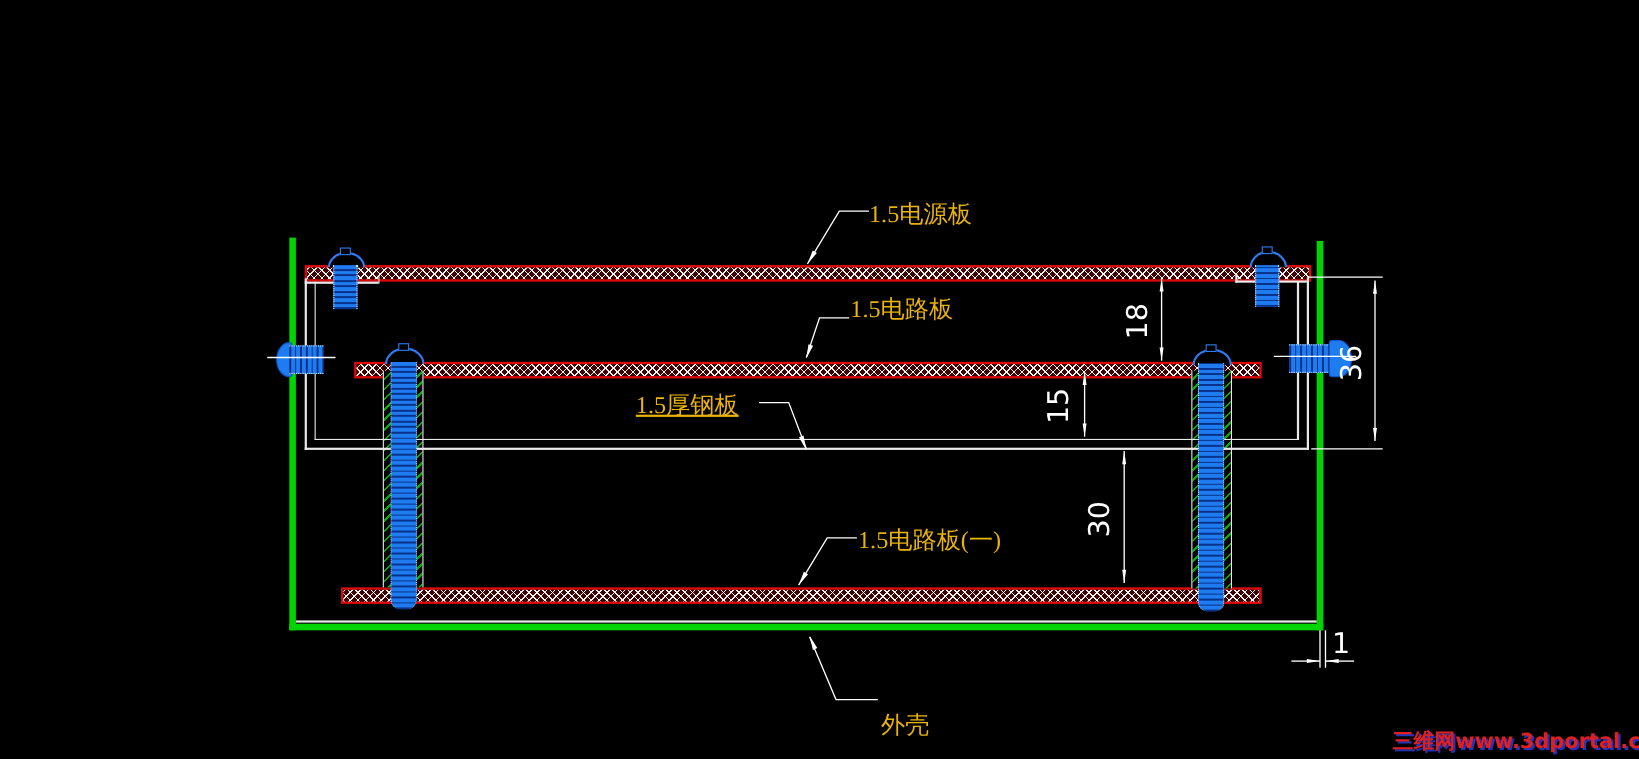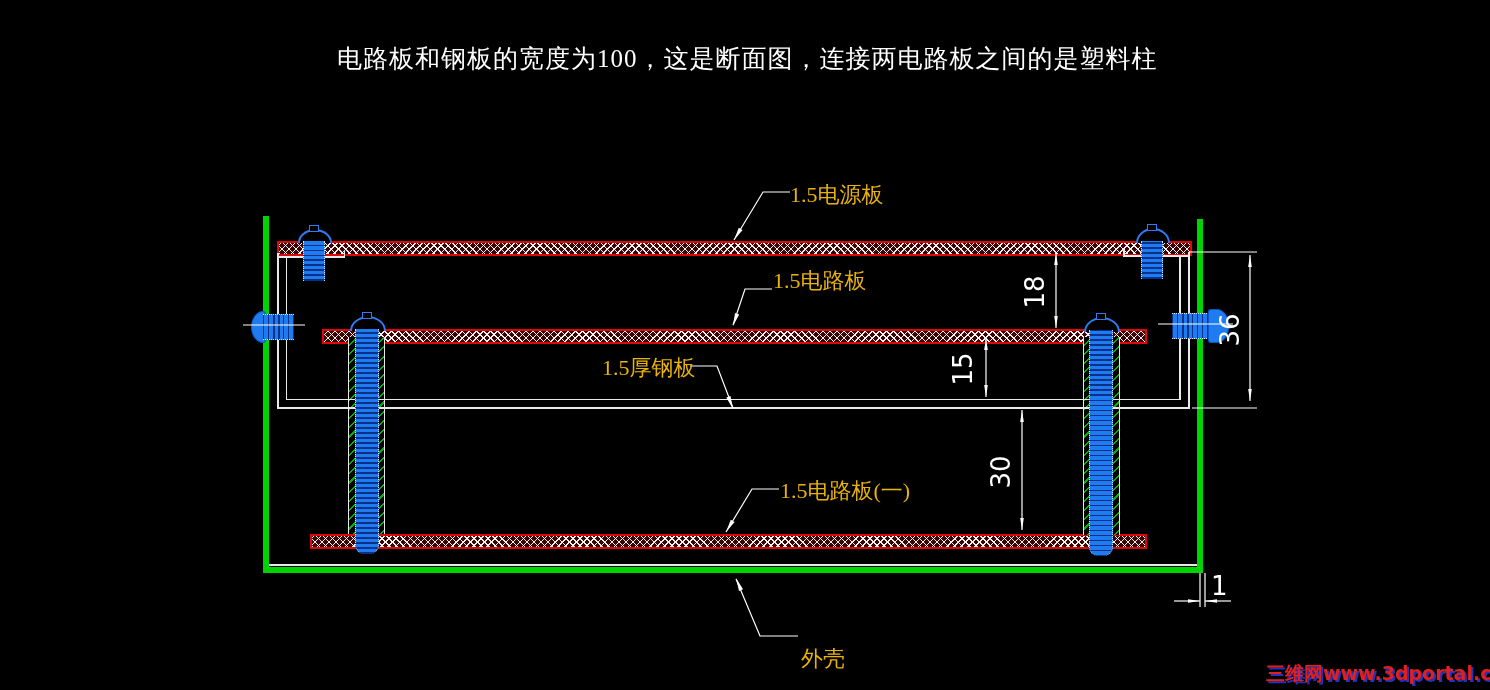--- a/index.html
+++ b/index.html
@@ -34,21 +34,20 @@
   .hheadR{z-index:5;background:#1f7cf0;border:1px solid #0b55c8;border-radius:3px 12px 12px 3px / 3px 16px 16px 3px;}
   .wm{color:#e02020;font-size:19px;font-weight:bold;font-family:"DejaVu Sans",sans-serif;
       text-shadow:2px 2px 0 #2333bb;z-index:9;white-space:nowrap;}
   svg.overlay{position:absolute;left:0;top:0;z-index:7;}
 </style>
 </head>
 <body>
 
 <div id="canvas">
 
-  <div class="abs anno" style="left:337px;top:42px;">电路板和钢板的宽度为100，这是断面图，连接两电路板之间的是塑料柱</div>
 
   <div class="abs green" style="left:263px;top:216px;width:6px;height:357px;"></div>
   <div class="abs green" style="left:1197px;top:219px;width:6px;height:354px;"></div>
   <div class="abs green" style="left:263px;top:567px;width:940px;height:6px;"></div>
   <div class="abs wline" style="left:269px;top:564px;width:928px;height:1.5px;"></div>
 
   <div class="abs wline" style="left:277px;top:253px;width:2px;height:156px;"></div>
   <div class="abs wline" style="left:285.5px;top:256px;width:1.5px;height:144px;"></div>
   <div class="abs wline" style="left:285.5px;top:398.5px;width:894px;height:1.5px;"></div>
   <div class="abs wline" style="left:277px;top:407px;width:913px;height:2px;"></div>
@@ -122,21 +121,21 @@
       <polygon points="1022,530 1020.2,518 1023.8,518"></polygon>
       <polygon points="1250,255 1248.2,267 1251.8,267"></polygon>
       <polygon points="1250,401 1248.2,389 1251.8,389"></polygon>
       <polygon points="1200,601 1188,599.2 1188,602.8"></polygon>
       <polygon points="1205,601 1217,599.2 1217,602.8"></polygon>
     </g>
   </svg>
 
   <div class="abs lbl" style="left:790px;top:180px;">1.5电源板</div>
   <div class="abs lbl" style="left:773px;top:266px;">1.5电路板</div>
-  <div class="abs lbl" style="left:602px;top:353px;">1.5厚钢板</div>
+  <div class="abs lbl" style="left:578px;top:353px;text-decoration:underline;">1.5厚钢板</div>
   <div class="abs lbl" style="left:780px;top:476px;">1.5电路板(一)</div>
   <div class="abs lbl" style="left:801px;top:616px;margin-top:28px;">外壳</div>
 
   <div class="abs dimtxt rot" style="left:1018px;top:277px;">18</div>
   <div class="abs dimtxt rot" style="left:946px;top:354px;">15</div>
   <div class="abs dimtxt rot" style="left:984px;top:457px;">30</div>
   <div class="abs dimtxt rot" style="left:1213px;top:315px;">36</div>
   <div class="abs dimtxt" style="left:1211px;top:571px;">1</div>
 
   <div class="abs wm" style="left:1266px;top:661px;">三维网www.3dportal.cn</div>

